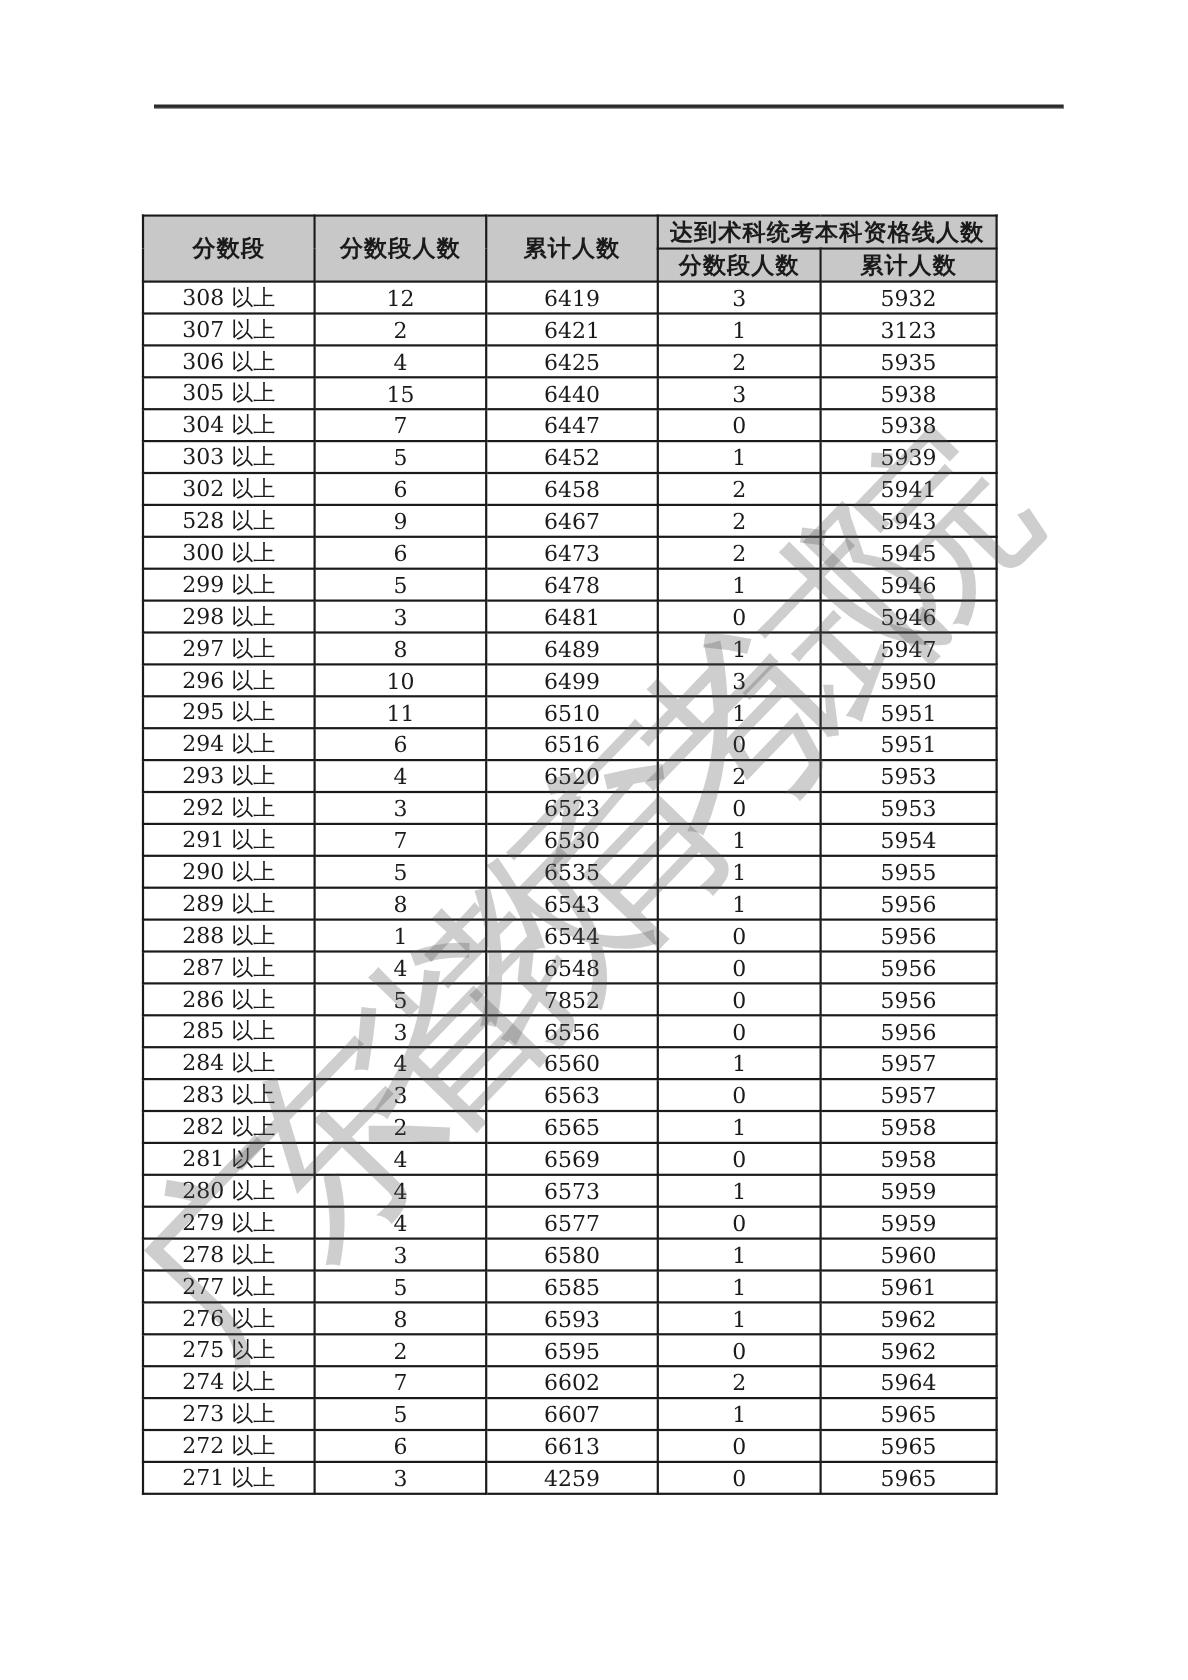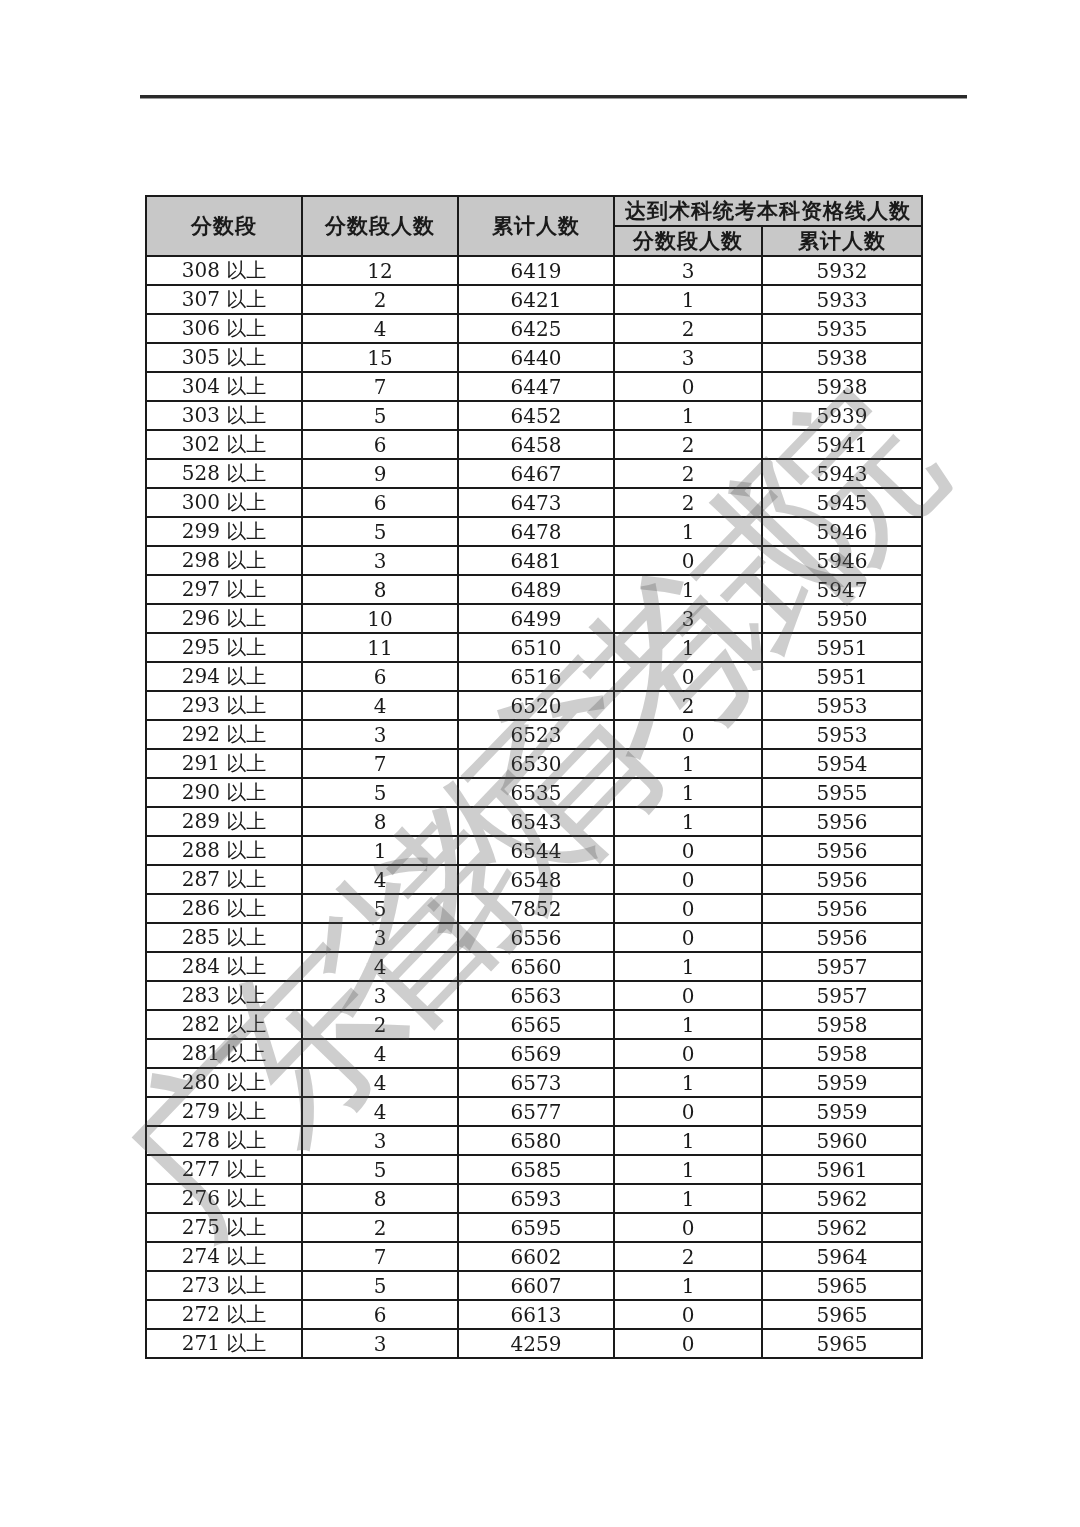--- a/index.html
+++ b/index.html
@@ -37,21 +37,21 @@
     letter-spacing: -52px;
     white-space: nowrap;
     color: var(--watermark-color, rgba(80,80,80,0.28));
     transform: rotate(-46deg);
     pointer-events: none;
     z-index: 3;
     user-select: none;
   }
   table.score-table {
     position: absolute;
-    left: 145px;
+    left: 129px;
     top: 195px;
     width: 776px;
     border-collapse: collapse;
     table-layout: fixed;
     z-index: 1;
   }
   .score-table th, .score-table td {
     border: 2px solid var(--border-color, #1a1a1a);
     text-align: center;
     vertical-align: middle;
@@ -106,21 +106,21 @@
           <td>12</td>
           <td>6419</td>
           <td>3</td>
           <td>5932</td>
         </tr>
         <tr>
           <td>307 以上</td>
           <td>2</td>
           <td>6421</td>
           <td>1</td>
-          <td>5933</td>
+          <td>3123</td>
         </tr>
         <tr>
           <td>306 以上</td>
           <td>4</td>
           <td>6425</td>
           <td>2</td>
           <td>5935</td>
         </tr>
         <tr>
           <td>305 以上</td>

